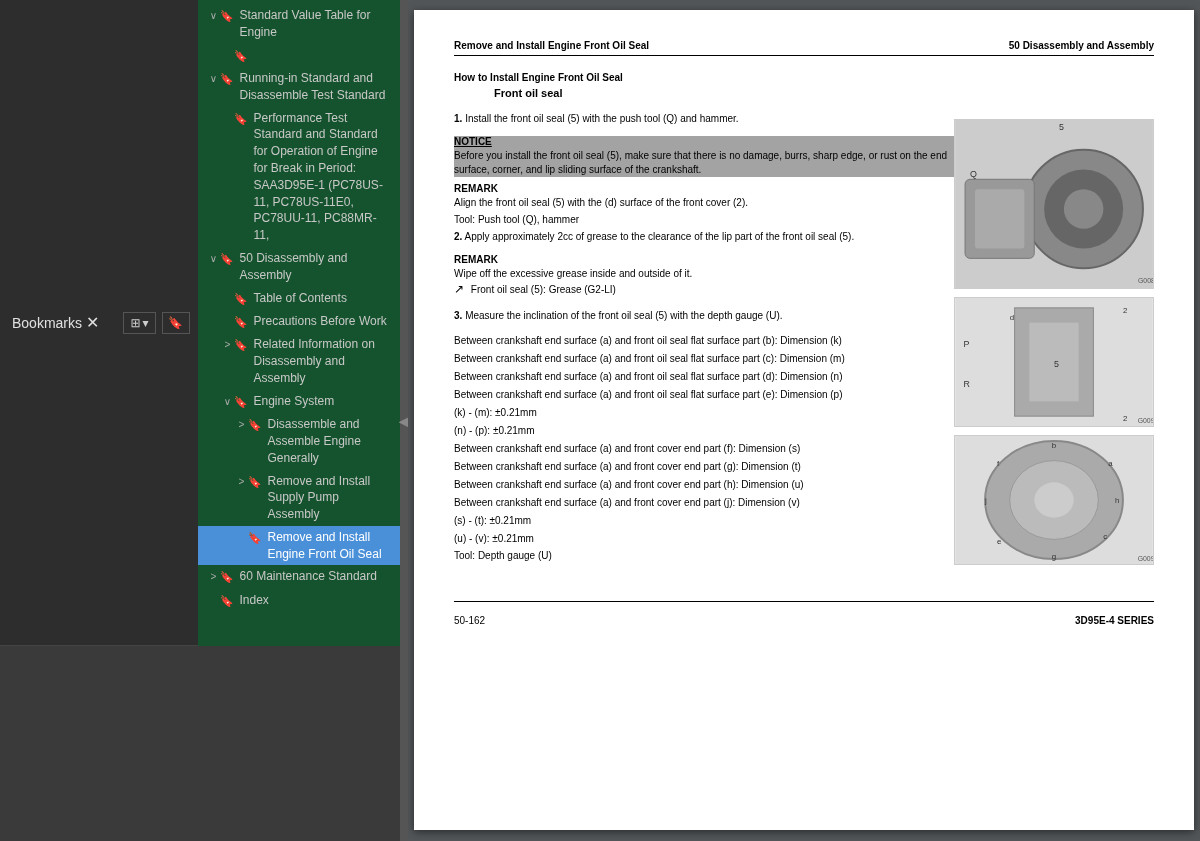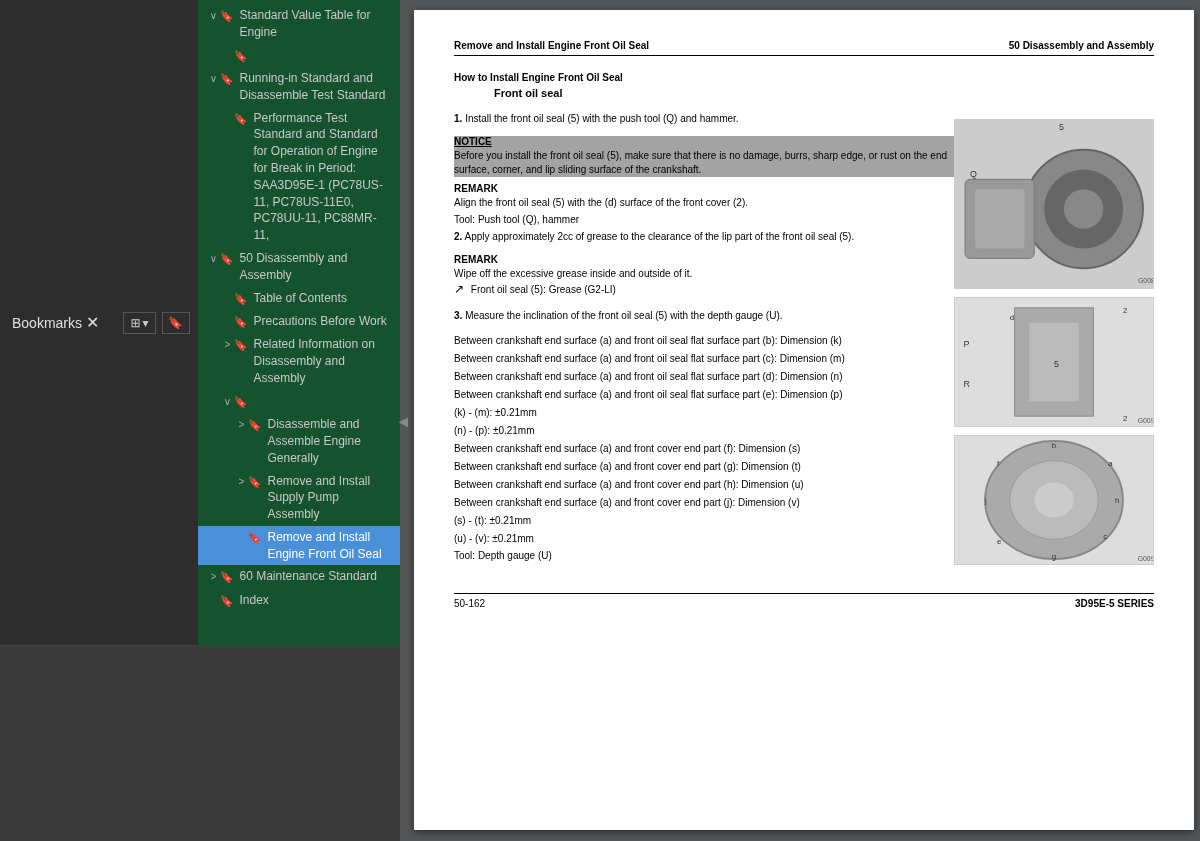--- a/index.html
+++ b/index.html
@@ -296,22 +296,22 @@
       align-items: center;
       justify-content: center;
       position: relative;
       overflow: hidden;
     }
 
     .doc-footer {
       display: flex;
       justify-content: space-between;
       border-top: 1px solid #000;
-      padding-top: 4px;
-      margin-top: 28px;
+      padding-top: 13px;
+      margin-top: 36px;
       gap: 30px;
     }
 
     .doc-footer-left {
       font-size: 10px;
       color: #000;
     }
 
     .doc-footer-right {
       font-size: 10px;
@@ -379,20 +379,21 @@
         <span class="bookmark-text">Precautions Before Work</span>
       </div>
       <div class="bookmark-item indent-1">
         <span class="expand-arrow">&gt;</span>
         <span class="bookmark-icon">🔖</span>
         <span class="bookmark-text">Related Information on Disassembly and Assembly</span>
       </div>
       <div class="bookmark-item indent-1">
         <span class="expand-arrow">∨</span>
         <span class="bookmark-icon">🔖</span>
+        <span class="bookmark-text">Engine System</span>
       </div>
       <div class="bookmark-item indent-2">
         <span class="expand-arrow">&gt;</span>
         <span class="bookmark-icon">🔖</span>
         <span class="bookmark-text">Disassemble and Assemble Engine Generally</span>
       </div>
       <div class="bookmark-item indent-2">
         <span class="expand-arrow">&gt;</span>
         <span class="bookmark-icon">🔖</span>
         <span class="bookmark-text">Remove and Install Supply Pump Assembly</span>
@@ -534,17 +535,17 @@
             <text x="42" y="30" font-size="8" fill="#333">f</text>
             <text x="185" y="127" font-size="7" fill="#555">G0097289</text>
           </svg>
         </div>
 
       </div>
     </div>
 
     <div class="doc-footer">
       <span class="doc-footer-left">50-162</span>
-      <span class="doc-footer-right">3D95E-5 SERIES</span>
+      <span class="doc-footer-right">3D95E-4 SERIES</span>
     </div>
 
   </div>
 </div>
 
 </body></html>

